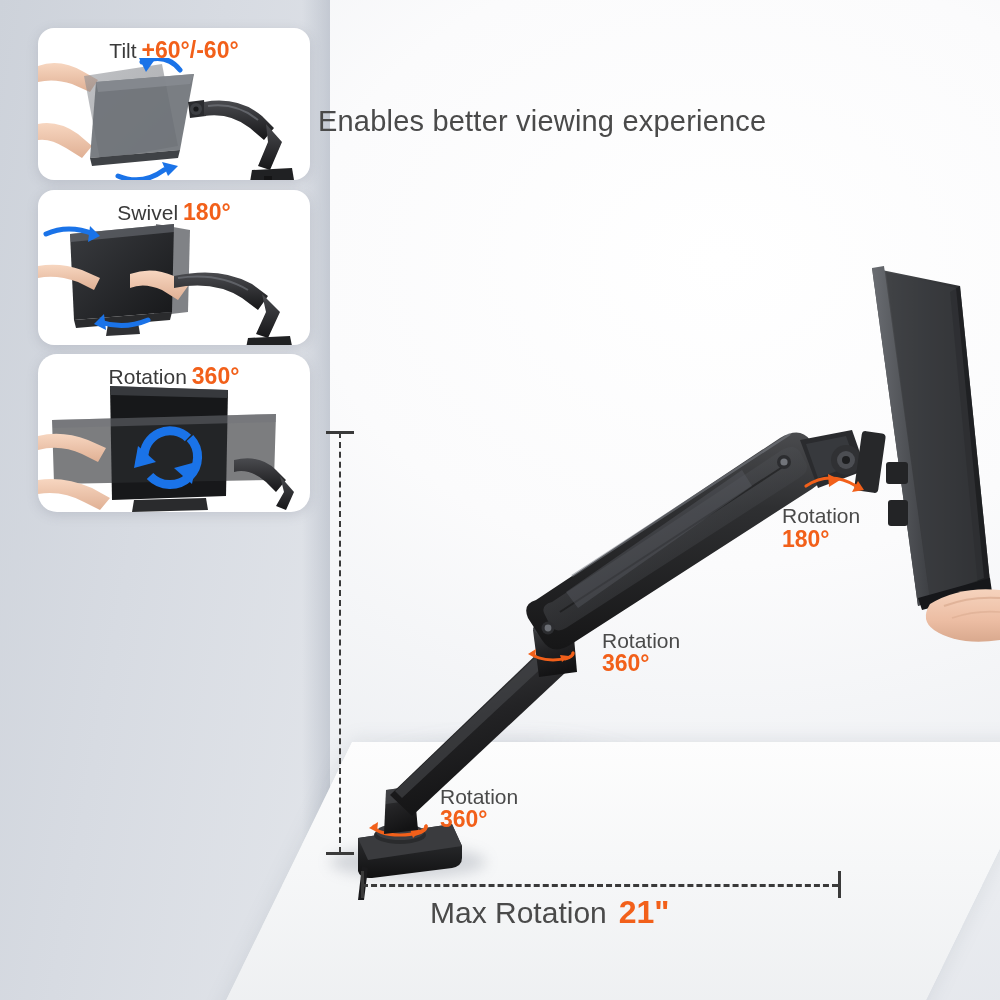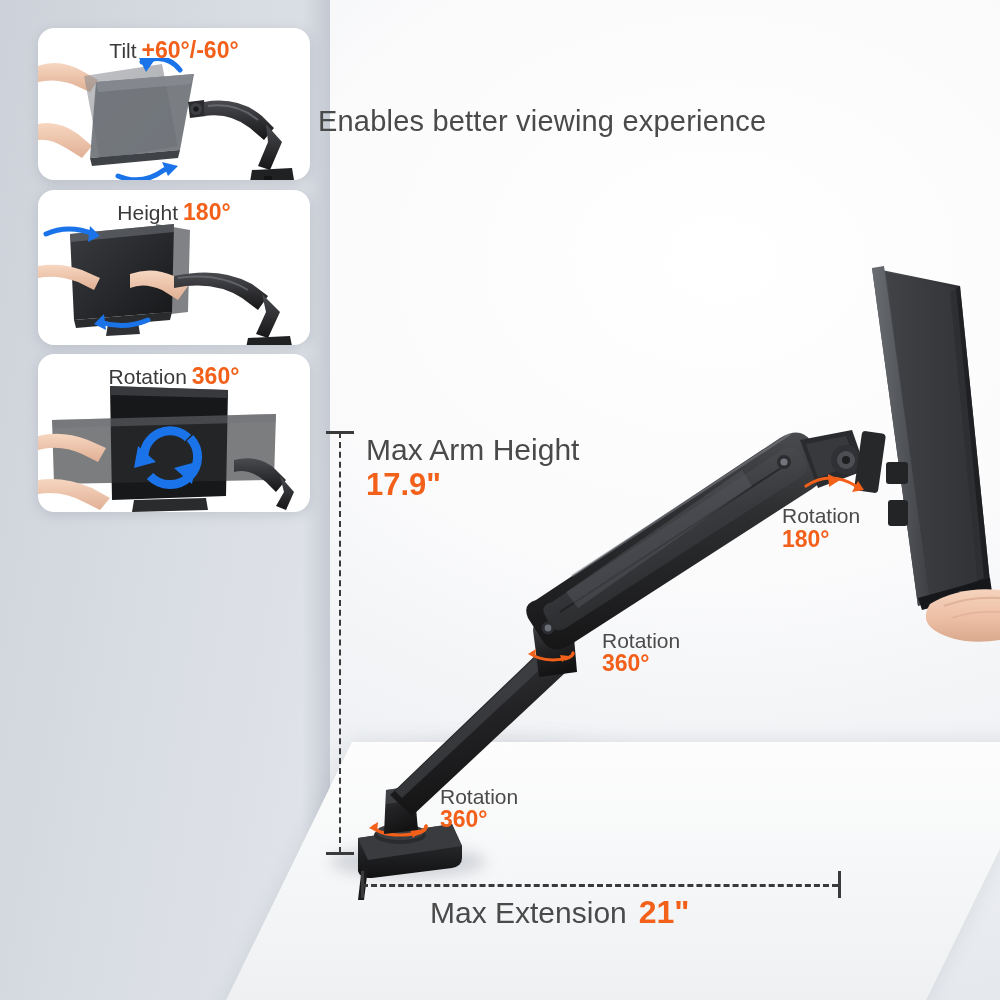--- a/index.html
+++ b/index.html
@@ -69,21 +69,21 @@
   .card-title{
     position:absolute;left:0;top:9px;width:100%;text-align:center;
     font-size:21px;color:#3a3a3a;white-space:nowrap;
   }
   .card-title b{color:#f2601a;font-size:23px;margin-left:5px;}
   .card-art{position:absolute;left:0;top:30px;width:272px;height:128px;}
 
   
   #card1{left:38px;top:28px;width:272px;height:152px;}
   #card2{left:38px;top:190px;width:272px;height:155px;}
-  #card3{left:38px;top:354px;width:272px;height:158px;}
+  #card3{left:38px;top:354px;width:272px;height:158px;border-radius:19px;}
 
   
   .dim-v{
     position:absolute;left:339px;top:432px;width:0;height:421px;
     border-left:2px dashed #3a3a3a;
   }
   .dim-v-cap{
     position:absolute;left:326px;width:28px;height:0;border-top:3px solid #3a3a3a;
   }
   .dim-h{
@@ -253,32 +253,28 @@
       <path d="M944 606 Q970 596 1000 598" fill="none" stroke="#d9a98e" stroke-width="2" opacity=".7"></path>
       <path d="M952 618 Q976 610 1000 612" fill="none" stroke="#d9a98e" stroke-width="1.6" opacity=".55"></path>
     </g>
   </svg>
 
   <div>
     <div class="dim-v-cap" style="top:431px;"></div>
     <div class="dim-v"></div>
     <div class="dim-v-cap" style="top:852px;"></div>
   </div>
-  <div class="dim-label" id="arm-height-label">
-    <div class="ln1">Max Arm Height</div>
-    <div class="ln2">17.9"</div>
-  </div>
 
   <div>
     <div class="dim-h-cap" style="left:361px;"></div>
     <div class="dim-h"></div>
     <div class="dim-h-cap" style="left:838px;"></div>
   </div>
   <div class="dim-label" id="extension-label">
-    <span>Max Extension</span><b>21"</b>
+    <span>Max Rotation</span><b>21"</b>
   </div>
 
   <div class="callout" id="callout-base">
     <div class="ca-t">Rotation</div>
     <div class="ca-v">360°</div>
   </div>
   <div class="callout" id="callout-mid">
     <div class="ca-t">Rotation</div>
     <div class="ca-v">360°</div>
   </div>
@@ -331,21 +327,21 @@
       </g>
       <g>
         <path d="M80 118 Q104 128 126 112" fill="none" stroke="#1a73e8" stroke-width="5" stroke-linecap="round"></path>
         <polygon points="130,118 124,104 140,108" fill="#1a73e8"></polygon>
       </g>
     </svg>
   </div>
 
   <div class="card" id="card2">
     <div class="card-title">
-      <span>Height</span><b>180°</b>
+      <span>Swivel</span><b>180°</b>
     </div>
     <svg class="card-art" viewBox="0 0 272 128">
       <defs>
         <linearGradient id="scr2" x1="0" y1="0" x2="1" y2="1">
           <stop offset="0%" stop-color="#3a3c40"></stop>
             <stop offset="100%" stop-color="#17181a"></stop>
         </linearGradient>
       </defs>
 
       <path d="M118 4 L152 10 L150 92 L116 96 Z" fill="#55585d" opacity=".75"></path>

